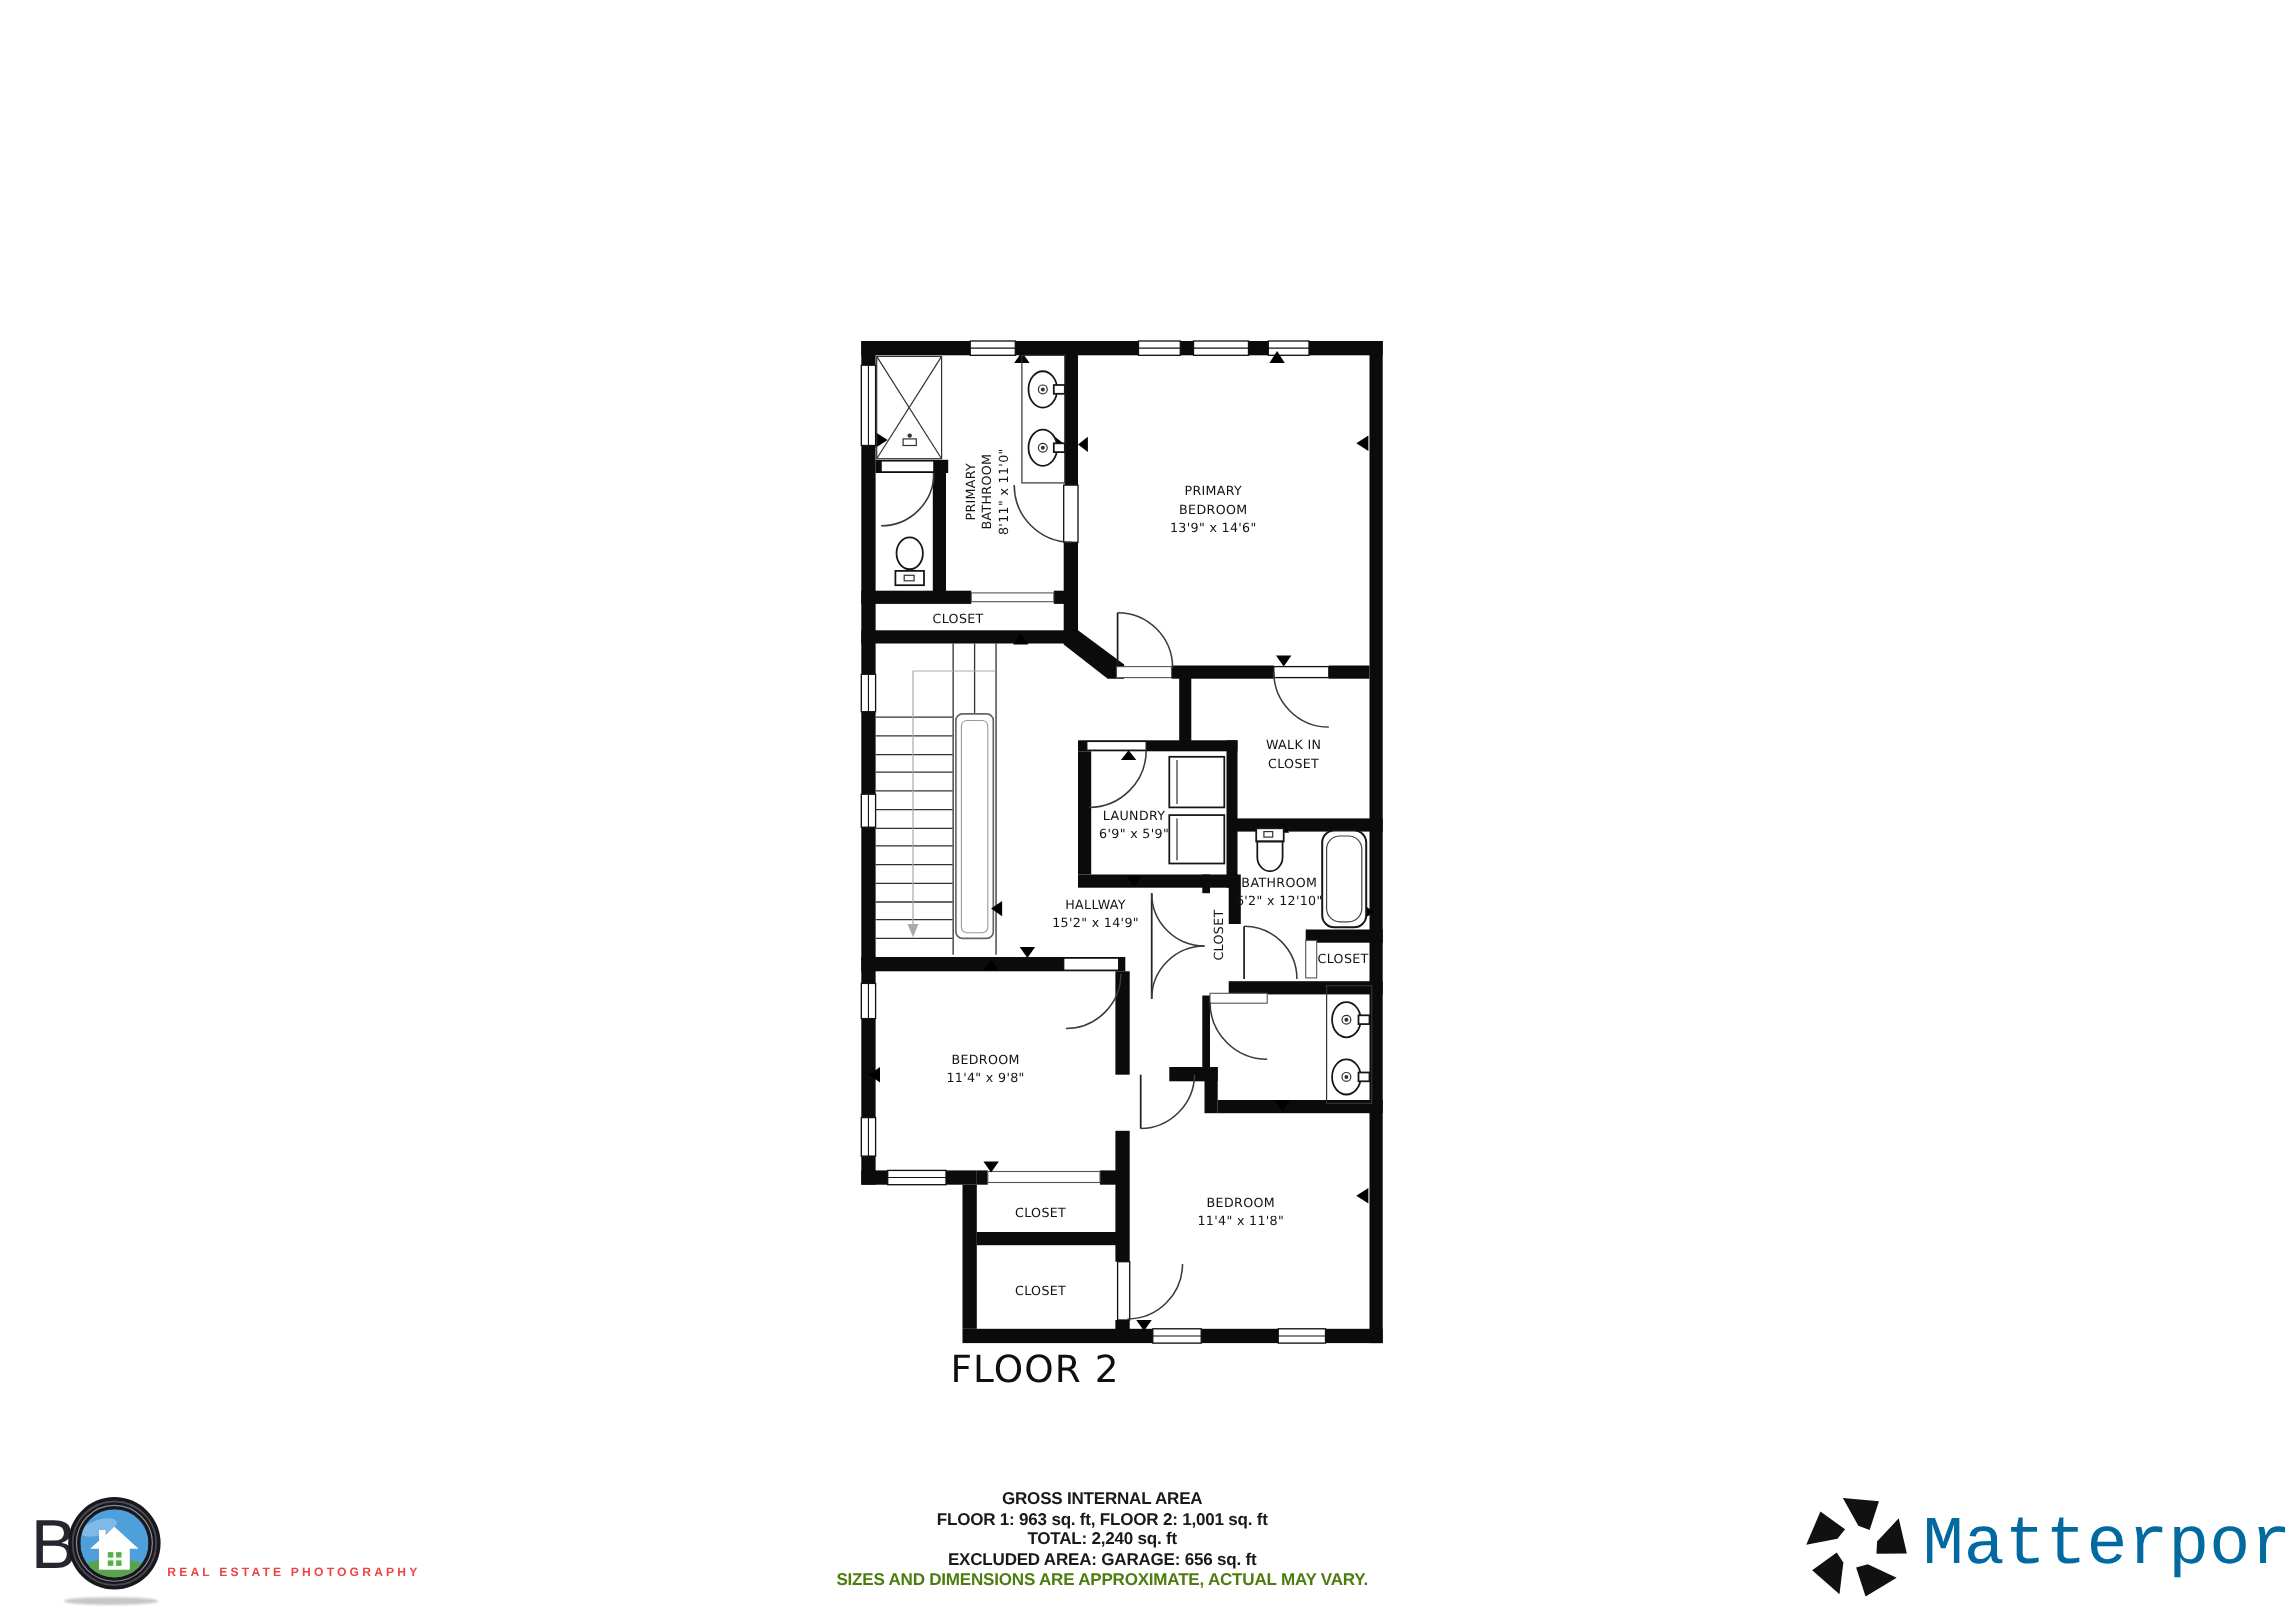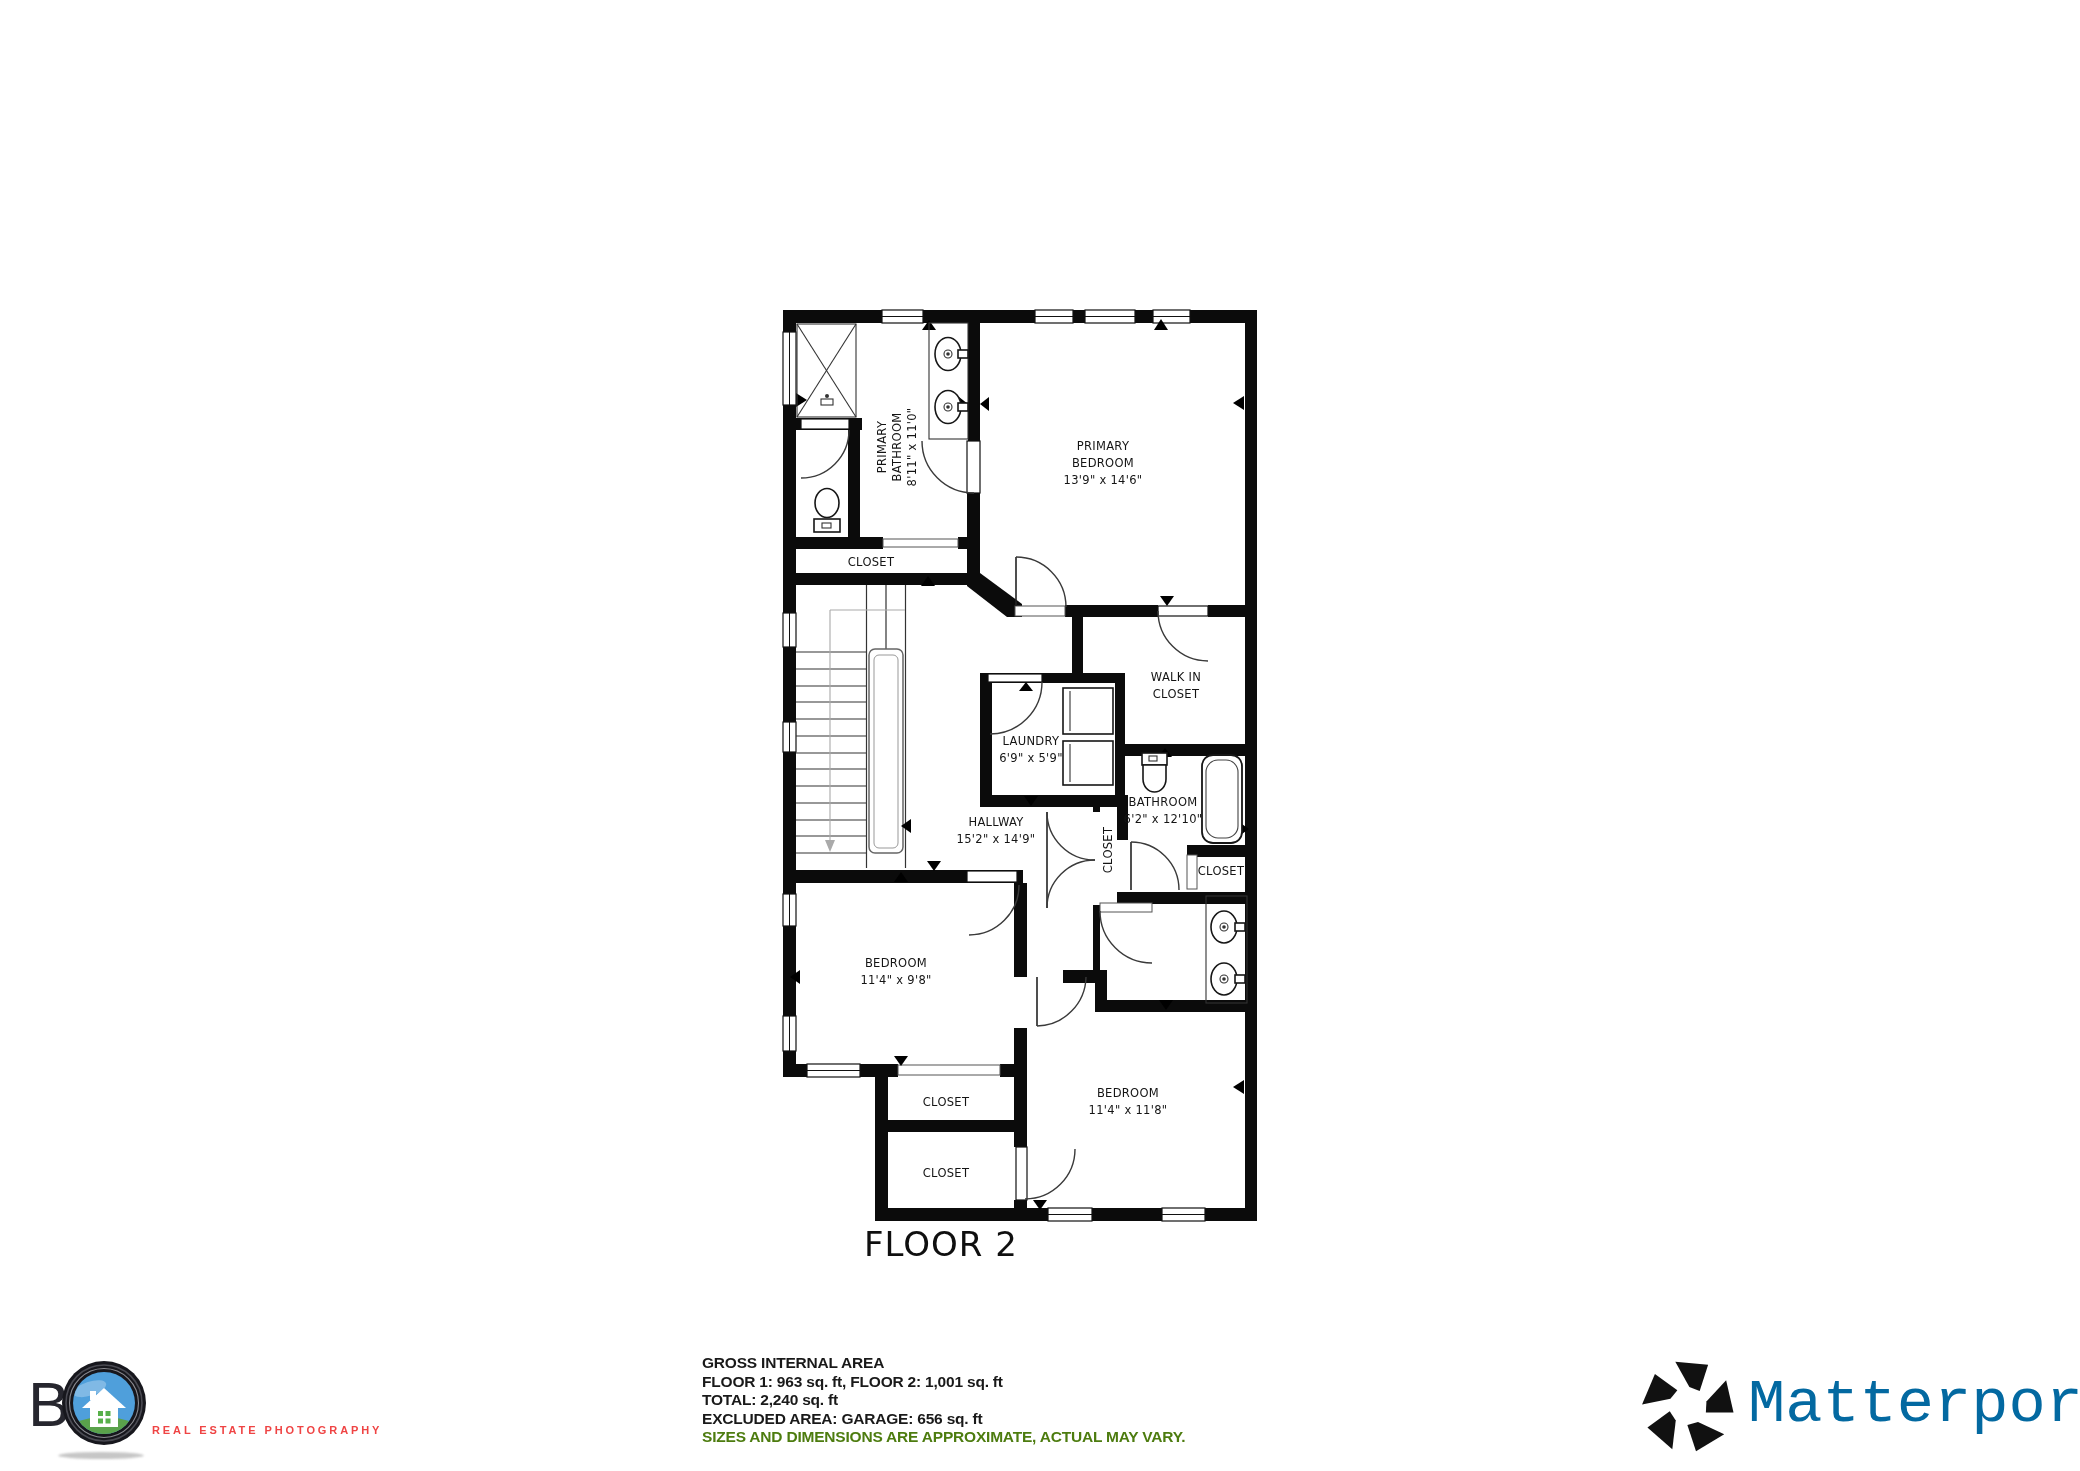--- a/index.html
+++ b/index.html
@@ -14,21 +14,21 @@
   .slab{fill:#ffffff;stroke:#111;stroke-width:1.2;}
   .sill{fill:#ffffff;stroke:#555;stroke-width:1;}
   .arc{fill:none;stroke:#3a3a3a;stroke-width:1.4;}
   .leaf{stroke:#222;stroke-width:1.6;}
   .fix{fill:#ffffff;stroke:#161616;stroke-width:1.6;}
   .fixthin{fill:none;stroke:#333;stroke-width:1.1;}
   .thin{stroke:#333;stroke-width:1.2;fill:none;}
   .gray{stroke:#a9a9a9;stroke-width:1.1;fill:none;}
   .marker{fill:#000;}
   
-  .footer{position:absolute;left:702px;top:1354px;width:600px;
+  .footer{position:absolute;left:702px;top:1354px;width:600px;text-align:center;
           font-weight:700;font-size:15.5px;line-height:18.6px;color:#191919;letter-spacing:-.2px;}
   .footer .muted{color:#4d7c0f;}
   
   .blvd{position:absolute;left:28px;top:1362px;width:420px;height:105px;}
   .blvd .bchar{position:absolute;left:0;top:6px;font-size:63px;font-weight:400;color:#26262e;}
   .blvd .rest{position:absolute;left:112px;top:6px;font-size:63px;font-weight:400;color:#26262e;letter-spacing:2px;}
   .blvd .lens{position:absolute;left:31px;top:-4px;}
   .blvd .tag{position:absolute;left:124px;top:62px;font-size:11px;font-weight:700;color:#ef4444;letter-spacing:2.9px;white-space:nowrap;}
   .blvd .shadow{position:absolute;left:30px;top:90px;width:86px;height:7px;background:#c6c6c6;border-radius:50%;filter:blur(1px);}
   

